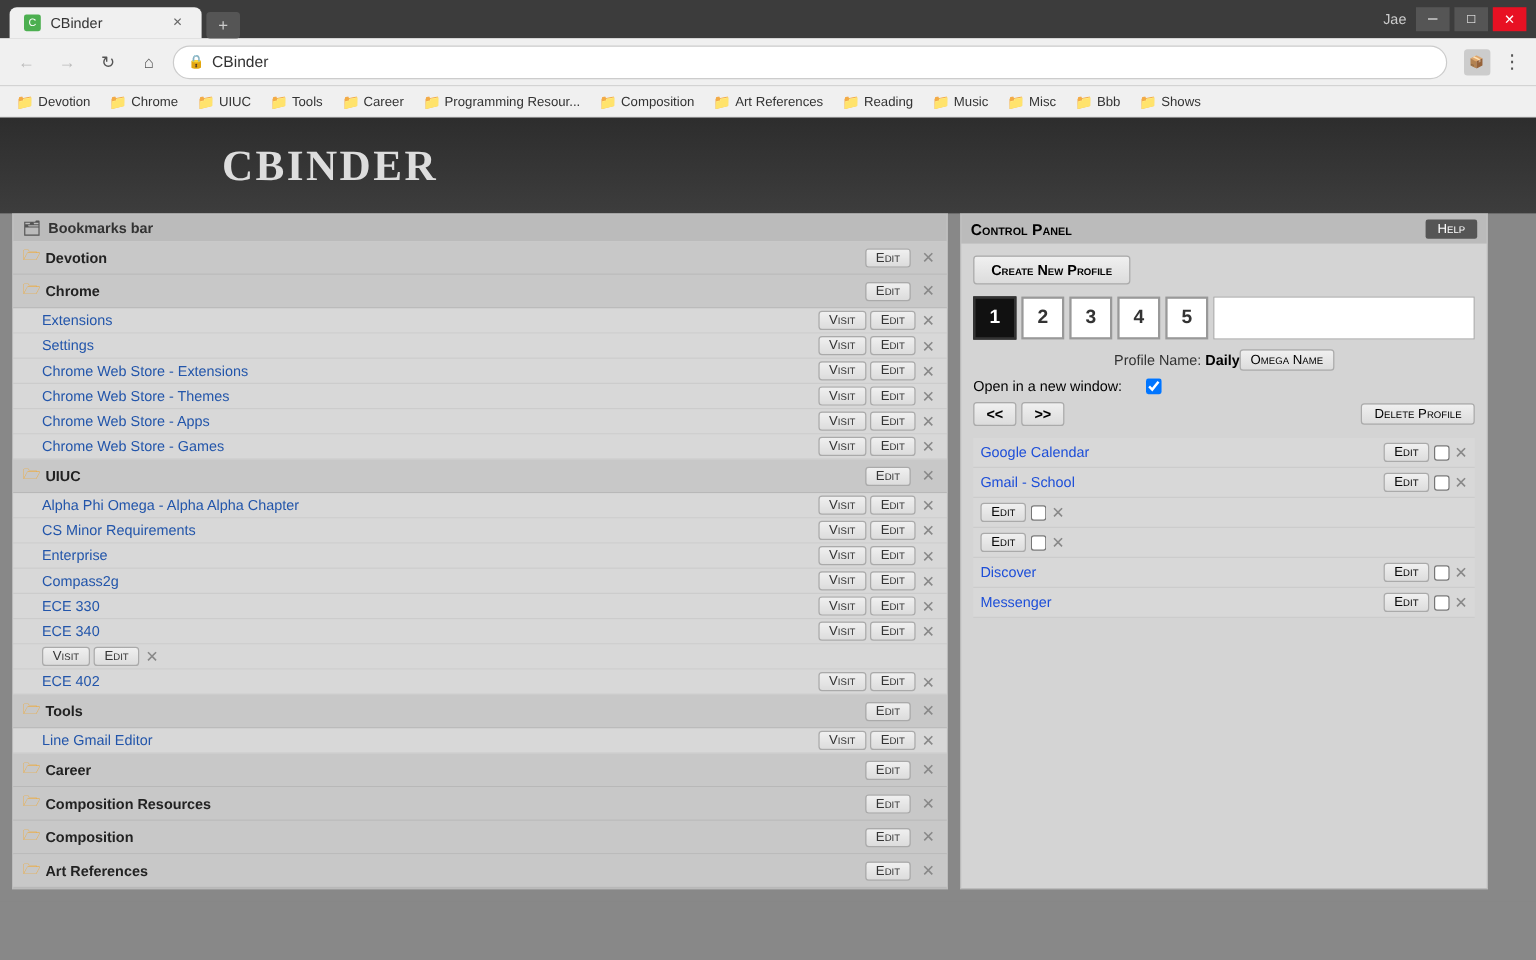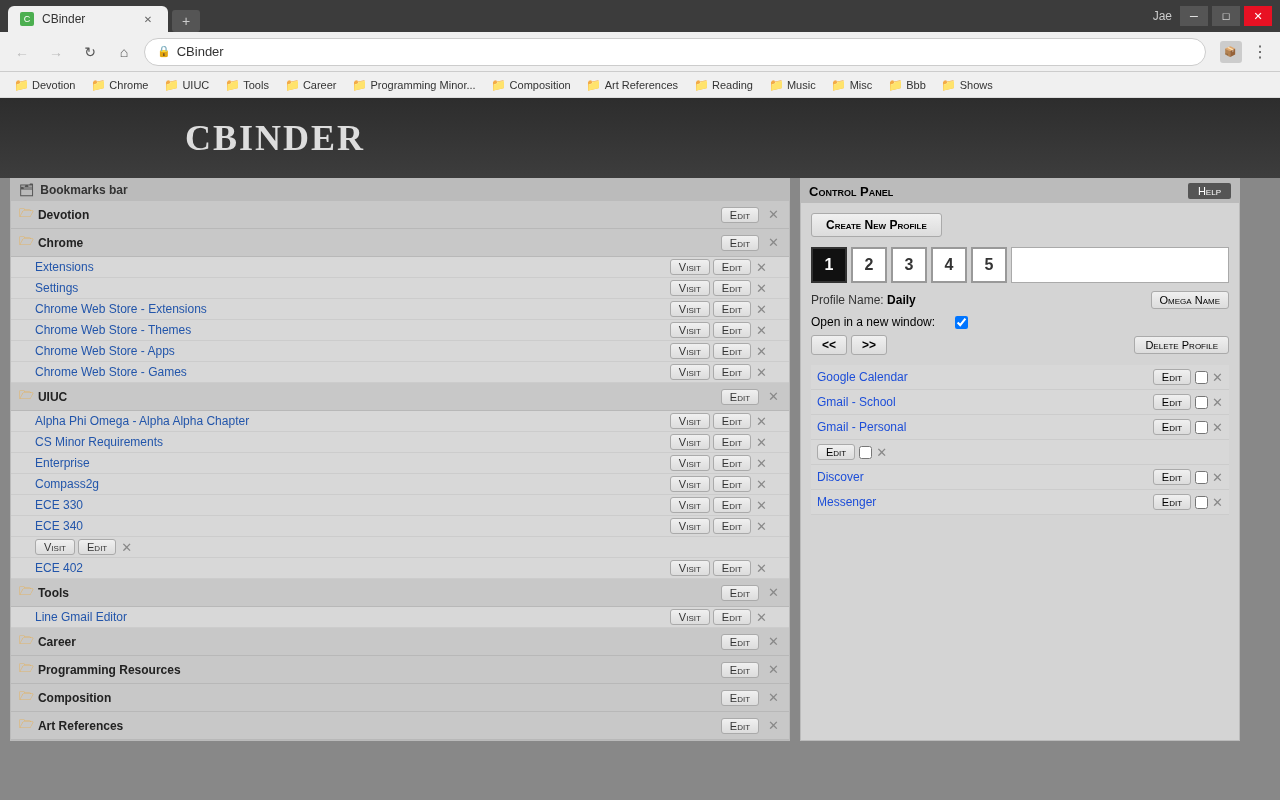--- a/index.html
+++ b/index.html
@@ -179,21 +179,21 @@
     }
     .bookmark-folder-row .folder-label {
       font-weight: bold;
       font-size: 12px;
       color: #222;
       flex: 1;
     }
     .bookmark-item-row {
       display: flex;
       align-items: center;
-      padding: 2px 20px 2px 24px;
+      padding: 2px 8px 2px 24px;
       border-bottom: 1px solid #ccc;
       background: #d8d8d8;
     }
     .bookmark-item-row .item-label {
       flex: 1;
       font-size: 12px;
       color: #2255aa;
       text-decoration: none;
     }
     .btn-visit {
@@ -288,36 +288,35 @@
       background: white;
       border: 1px solid #aaa;
       flex: 1;
       height: 36px;
     }
     .profile-tabs-row { display: flex; align-items: center; gap: 4px; margin-bottom: 8px; }
 
     .profile-info-row {
       display: flex;
       align-items: center;
-      justify-content: space-between;
+      justify-content: center;
       margin-bottom: 6px;
     }
     .profile-name-label { font-size: 12px; color: #333; }
     .btn-edit-name {
       background: linear-gradient(to bottom, #f0f0f0, #dcdcdc);
       border: 1px solid #aaa;
       border-radius: 3px;
       padding: 2px 8px;
       font-size: 11px;
       font-variant: small-caps;
       cursor: pointer;
     }
     .open-new-window-row {
       display: flex;
-      align-items: center;
       gap: 20px;
       margin-bottom: 6px;
       font-size: 12px;
     }
     .nav-arrows-row {
       display: flex;
       align-items: center;
       gap: 4px;
       margin-bottom: 10px;
       justify-content: space-between;
@@ -426,21 +425,21 @@
   <div class="bookmark-item">
     <span class="bm-folder-icon">📁</span>
     <span>Tools</span>
   </div>
   <div class="bookmark-item">
     <span class="bm-folder-icon">📁</span>
     <span>Career</span>
   </div>
   <div class="bookmark-item">
     <span class="bm-folder-icon">📁</span>
-    <span>Programming Minor...</span>
+    <span>Programming Resour...</span>
   </div>
   <div class="bookmark-item">
     <span class="bm-folder-icon">📁</span>
     <span>Composition</span>
   </div>
   <div class="bookmark-item">
     <span class="bm-folder-icon">📁</span>
     <span>Art References</span>
   </div>
   <div class="bookmark-item">
@@ -602,21 +601,21 @@
 
       <div class="bookmark-folder-row">
         <span class="bm-folder-icon">🗁</span>
         <span class="folder-label">Career</span>
         <button class="btn-edit">Edit</button>
         <button class="btn-x">✕</button>
       </div>
 
       <div class="bookmark-folder-row">
         <span class="bm-folder-icon">🗁</span>
-        <span class="folder-label">Programming Resources</span>
+        <span class="folder-label">Composition Resources</span>
         <button class="btn-edit">Edit</button>
         <button class="btn-x">✕</button>
       </div>
 
       <div class="bookmark-folder-row">
         <span class="bm-folder-icon">🗁</span>
         <span class="folder-label">Composition</span>
         <button class="btn-edit">Edit</button>
         <button class="btn-x">✕</button>
       </div>
@@ -673,21 +672,20 @@
           <input type="checkbox" class="site-checkbox" style="">
           <button class="btn-site-x">✕</button>
         </div>
         <div class="profile-site-row">
           <span class="profile-site-label">Gmail - School</span>
           <button class="btn-site-edit">Edit</button>
           <input type="checkbox" class="site-checkbox" style="">
           <button class="btn-site-x">✕</button>
         </div>
         <div class="profile-site-row">
-          <span class="profile-site-label">Gmail - Personal</span>
           <button class="btn-site-edit">Edit</button>
           <input type="checkbox" class="site-checkbox" style="">
           <button class="btn-site-x">✕</button>
         </div>
         <div class="profile-site-row">
           <button class="btn-site-edit">Edit</button>
           <input type="checkbox" class="site-checkbox" style="">
           <button class="btn-site-x">✕</button>
         </div>
         <div class="profile-site-row">

